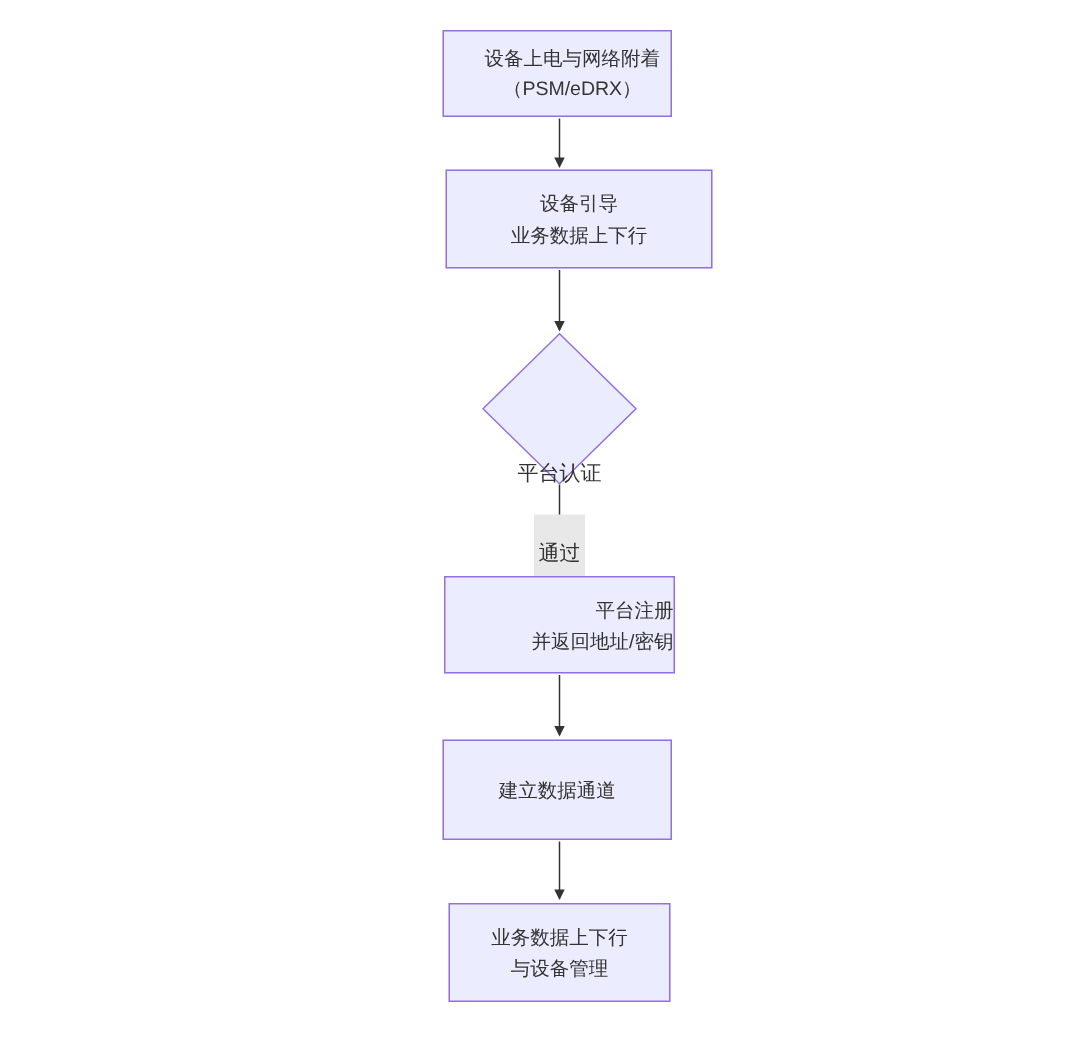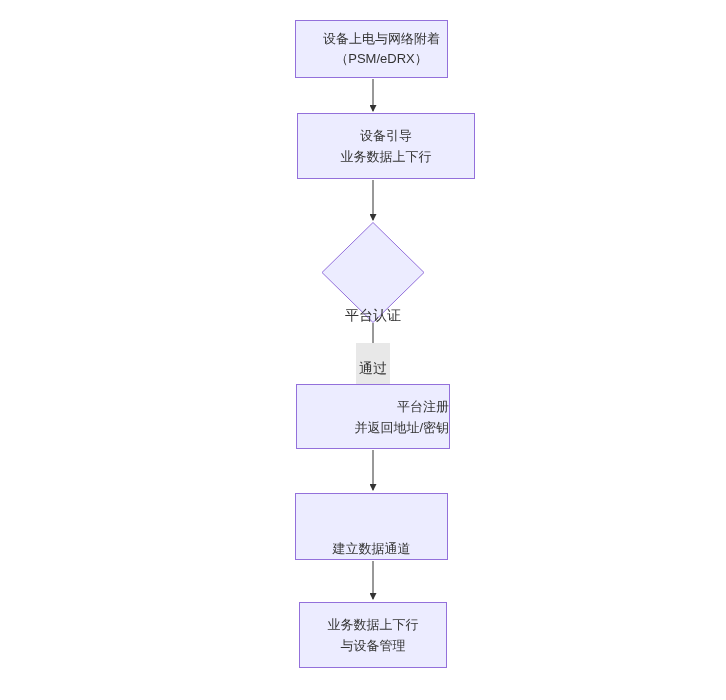--- a/index.html
+++ b/index.html
@@ -30,21 +30,21 @@
     align-items: center;
     justify-content: center;
     text-align: center;
     font-size: 13px;
     line-height: 21px;
     color: var(--text);
   }
   .node-a { left: 295px; top: 20px;  width: 153px; height: 58px; line-height: 20px; padding-left: 20px; }
   .node-b { left: 297px; top: 113px; width: 178px; height: 66px; }
   .node-d { left: 296px; top: 384px; width: 154px; height: 65px; align-items: flex-end; }
-  .node-e { left: 295px; top: 493px; width: 153px; height: 67px; justify-content: flex-end; }
+  .node-e { left: 295px; top: 493px; width: 153px; height: 67px; }
   .node-f { left: 299px; top: 602px; width: 148px; height: 66px; }
   .edges-layer {
     position: absolute;
     left: 0; top: 0;
     width: 726px; height: 700px;
     pointer-events: none;
   }
   .edges-layer line { stroke: var(--arrow); stroke-width: 1; }
   .edges-layer .arrowhead { fill: var(--arrow); }
   .diamond-shape { fill: var(--node-fill); stroke: var(--node-border); stroke-width: 1; }

